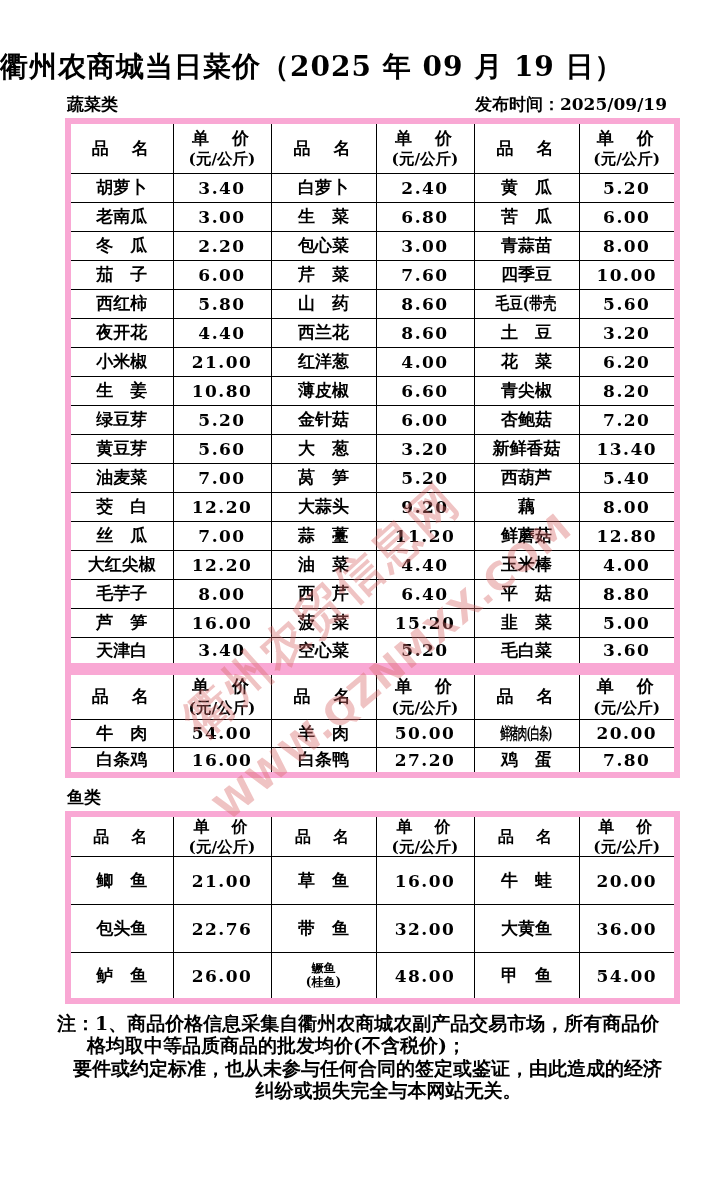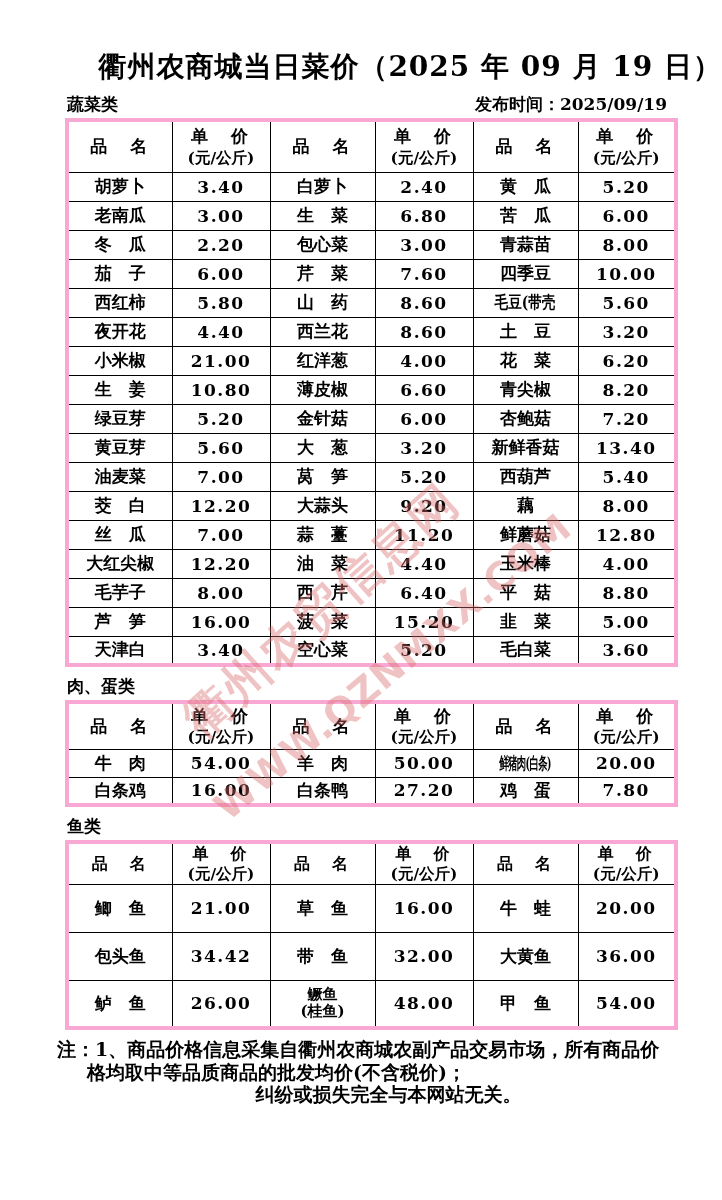--- a/index.html
+++ b/index.html
@@ -5,33 +5,33 @@
   * { margin:0; padding:0; box-sizing:border-box; }
   html,body { width:722px; height:1200px; }
   body {
     background:#ffffff; color:#000;
     font-family:"DejaVu Serif","Liberation Serif",serif;
     position:relative; overflow:hidden;
   }
   .page { position:relative; width:722px; height:1200px; }
 
   .title {
-    margin-top:48px; text-align:right;
+    margin-top:48px; text-align:left;
     font-size:28px; font-weight:700; letter-spacing:1px; white-space:nowrap;
   }
 
   .meta-row {
     display:flex; justify-content:space-between; align-items:flex-end;
     margin:7px 55px 2px 67px; font-size:17px; font-weight:700;text-align:right;
   }
   .publish-time { font-size:17px; font-weight:700; }
 
   table {
     border-collapse:collapse; table-layout:fixed;
-    width:524px; margin-left:65px; border:4px solid #f9a8d4;
+    width:524px; margin-left:65px; border:6px solid #f9a8d4;
   }
   col.c-name { width:105px; }
   col.c-price { width:98px; }
   th, td {
     border:1px solid #000; text-align:center; vertical-align:middle;
     font-weight:700; padding:0;
   }
   thead th { height:52px; font-size:17px; line-height:1.25; }
   table.meat thead th { height:47px; }
   table.fish thead th { height:42px; font-size:16px; }
@@ -39,21 +39,21 @@
   .hdr-name { letter-spacing:3px; }
 
   td { height:29px; font-size:17px; }
   table.meat td { height:28px; }
   table.fish td { height:48px; }
   td.price { letter-spacing:1.5px; }
 
   td .cv { display:inline-block; white-space:nowrap; transform-origin:center center; }
   td .squeeze      { transform:scaleX(0.8); }
   td .squeeze-hard { transform:scaleX(0.55); letter-spacing:-1px; }
-  td .two-line { font-size:15px; line-height:1.15; white-space:nowrap; }
+  td .two-line { font-size:12px; line-height:1.15; white-space:nowrap; }
 
   .section-label {
     margin:8px 0 2px 67px; font-size:17px; font-weight:700;
   }
   .section-label.first { margin-top:0; }
 
   .notes {
     margin:8px 0 0 57px; width:625px;
     font-size:19px; font-weight:700; line-height:22.5px; white-space:nowrap;
   }
@@ -244,21 +244,20 @@
           <td class="name"><span class="cv">天津白</span></td>
           <td class="price"><span class="cv">3.40</span></td>
           <td class="name"><span class="cv">空心菜</span></td>
           <td class="price"><span class="cv">5.20</span></td>
           <td class="name"><span class="cv">毛白菜</span></td>
           <td class="price"><span class="cv">3.60</span></td>
         </tr>
       </tbody>
   </table>
 
-  <div class="section-label">肉、蛋类</div>
 
   <table class="meat">
     <colgroup>
       <col class="c-name">
         <col class="c-price">
         <col class="c-name">
         <col class="c-price">
         <col class="c-name">
         <col class="c-price">
     </colgroup>
@@ -317,36 +316,37 @@
         <tr>
           <td class="name"><span class="cv">鲫　鱼</span></td>
           <td class="price"><span class="cv">21.00</span></td>
           <td class="name"><span class="cv">草　鱼</span></td>
           <td class="price"><span class="cv">16.00</span></td>
           <td class="name"><span class="cv">牛　蛙</span></td>
           <td class="price"><span class="cv">20.00</span></td>
         </tr>
         <tr>
           <td class="name"><span class="cv">包头鱼</span></td>
-          <td class="price"><span class="cv">34.42</span></td>
+          <td class="price"><span class="cv">22.76</span></td>
           <td class="name"><span class="cv">带　鱼</span></td>
           <td class="price"><span class="cv">32.00</span></td>
           <td class="name"><span class="cv">大黄鱼</span></td>
           <td class="price"><span class="cv">36.00</span></td>
         </tr>
         <tr>
           <td class="name"><span class="cv">鲈　鱼</span></td>
           <td class="price"><span class="cv">26.00</span></td>
           <td class="name"><span class="cv two-line">鳜鱼<br>(桂鱼)</span></td>
           <td class="price"><span class="cv">48.00</span></td>
           <td class="name"><span class="cv">甲　鱼</span></td>
           <td class="price"><span class="cv">54.00</span></td>
         </tr>
       </tbody>
   </table>
 
   <div class="notes">
     <div class="l1">注：1、商品价格信息采集自衢州农商城农副产品交易市场，所有商品价</div>
     <div class="l2">格均取中等品质商品的批发均价(不含税价)；</div>
+    <div class="l5">要件或约定标准，也从未参与任何合同的签定或鉴证，由此造成的经济</div>
     <div class="l6">纠纷或损失完全与本网站无关。</div>
   </div>
 
 </div>
 
 </body></html>

